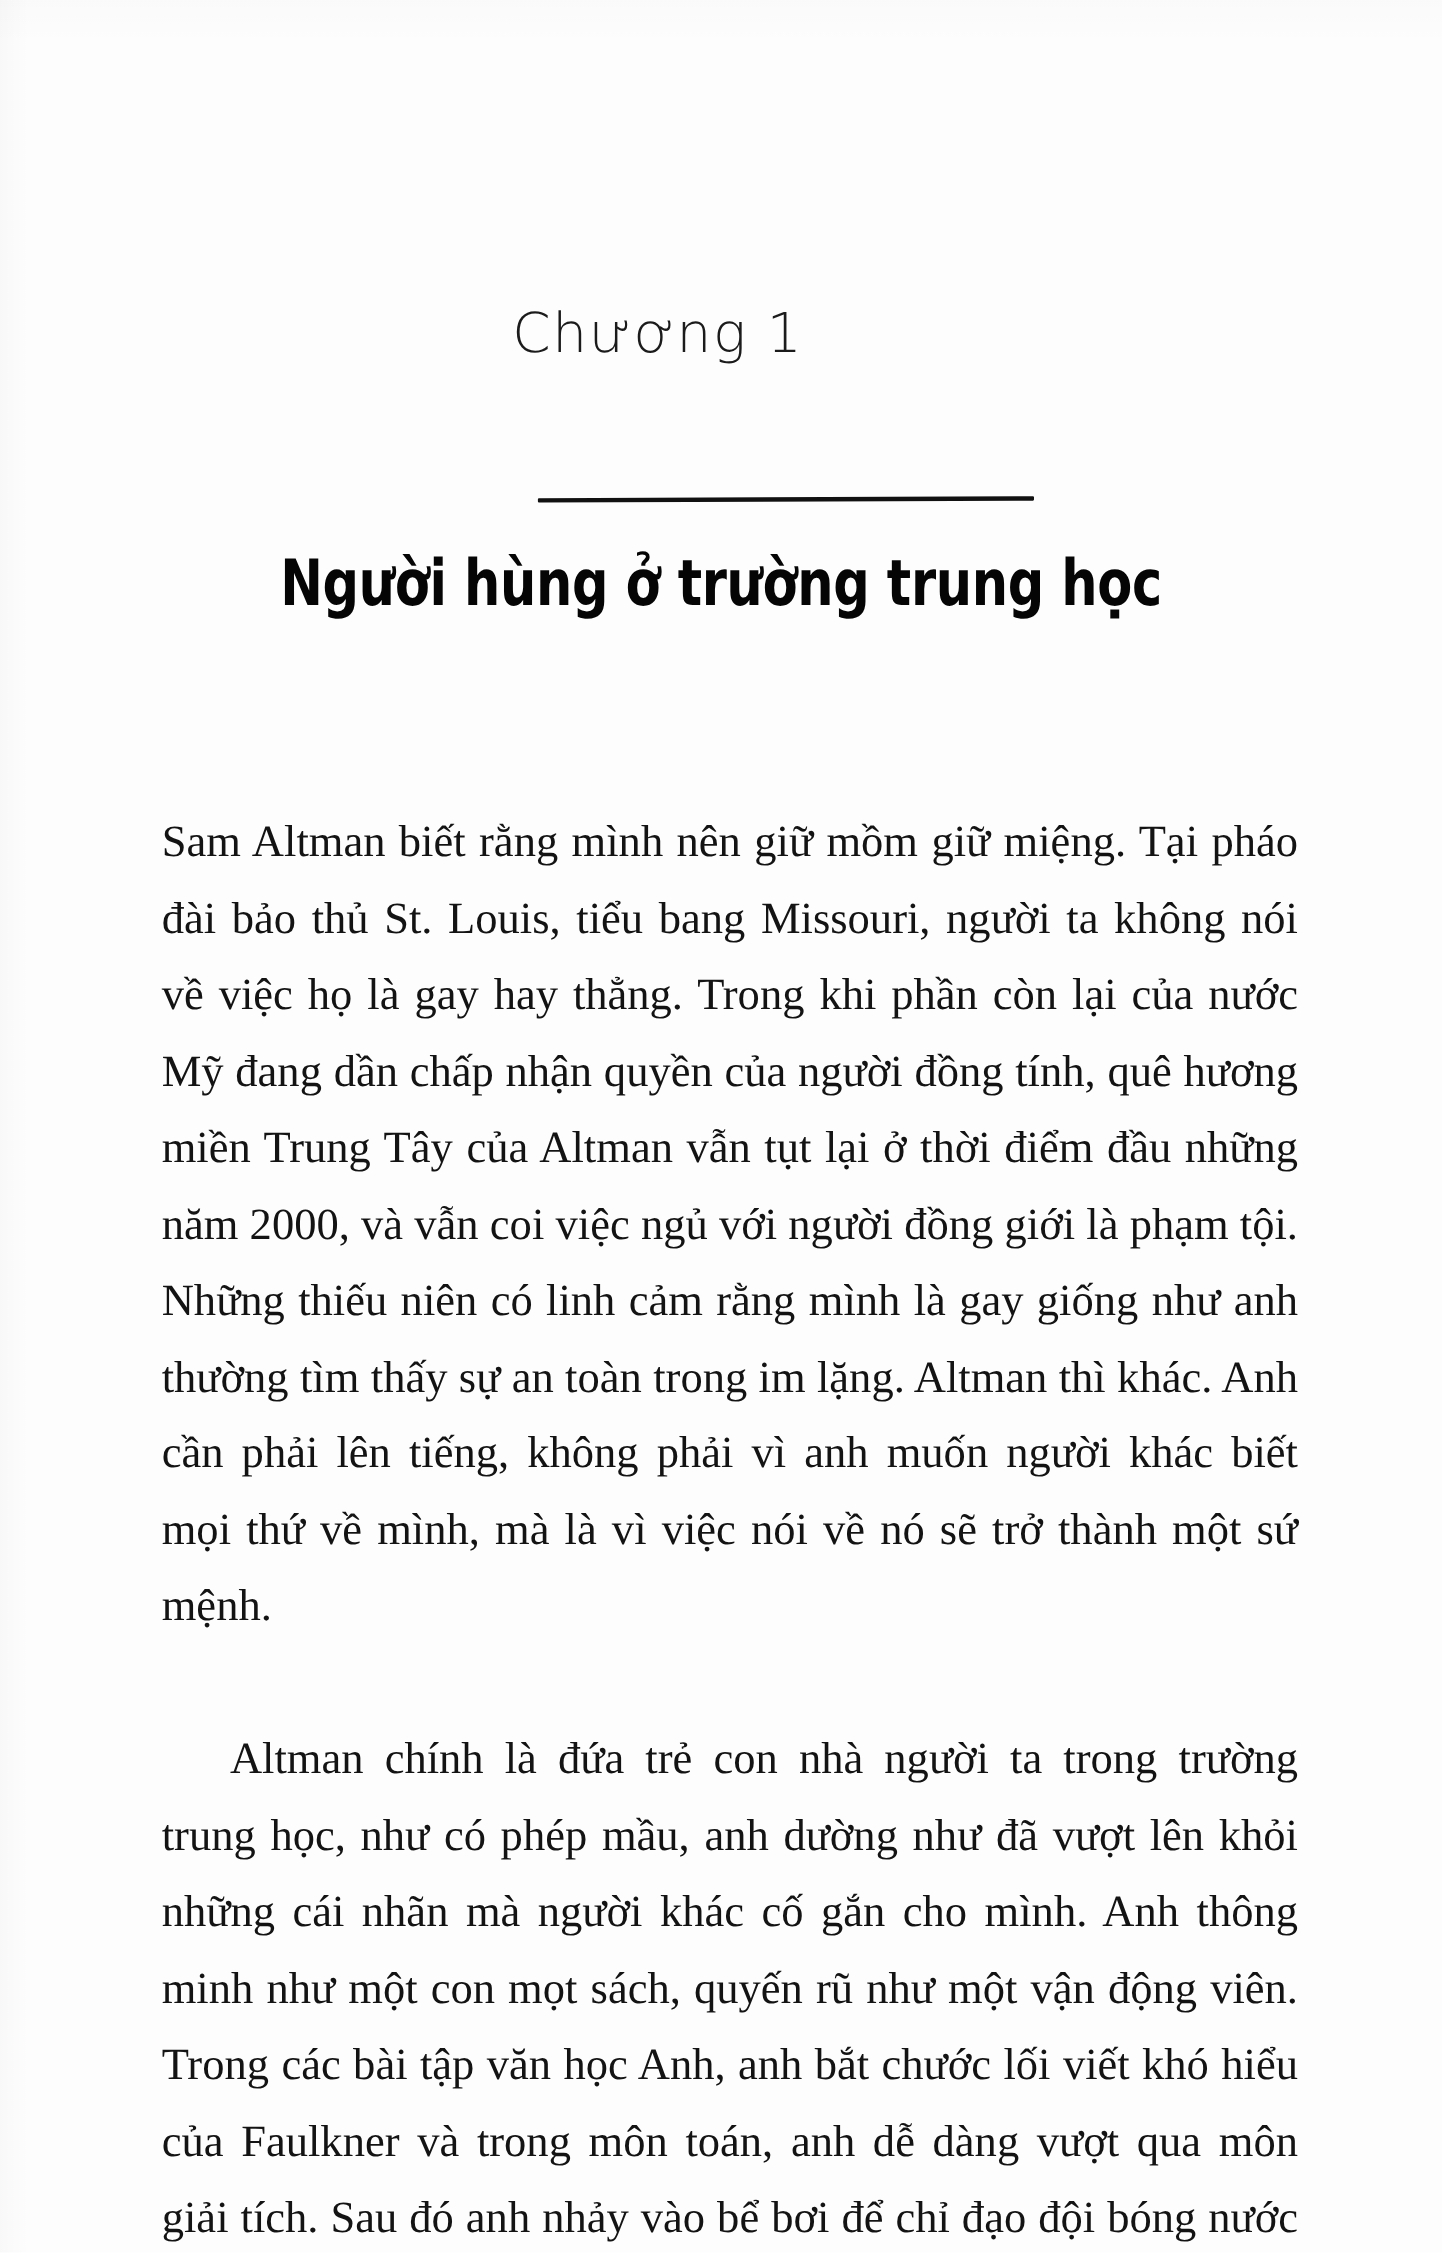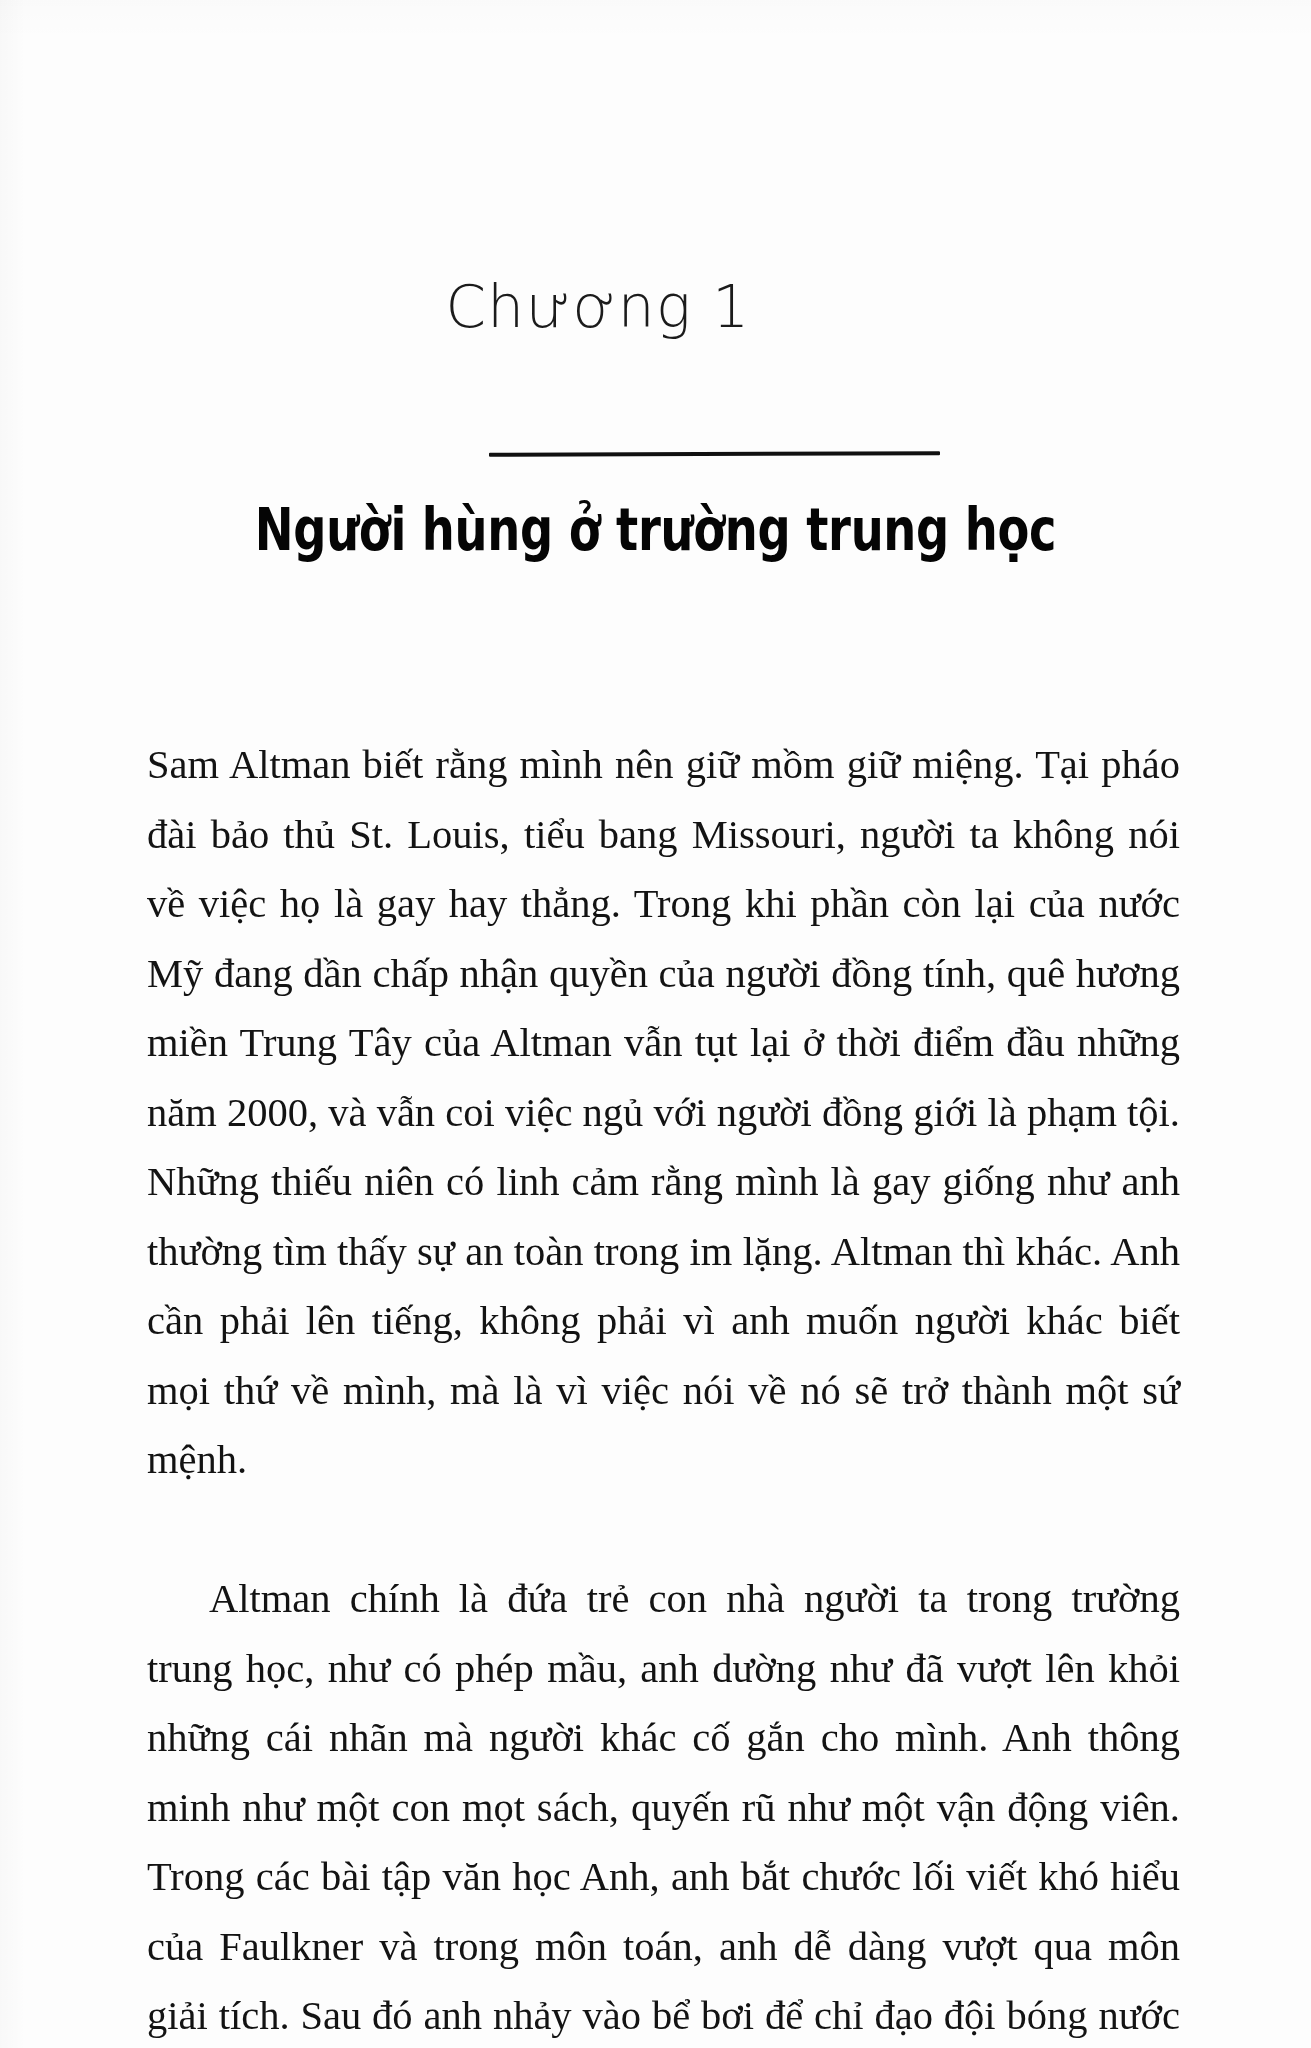--- a/index.html
+++ b/index.html
@@ -34,21 +34,21 @@
 
   
   .chapter-label {
     position: absolute;
     top: 276px;
     left: 0;
     width: 1196px;
     text-align: center;
     font-family: "DejaVu Sans", "Liberation Sans", sans-serif;
     font-weight: 300;
-    font-size: 58px;
+    font-size: 50px;
     letter-spacing: 1.5px;
     color: #1b1b1b;
     line-height: 1.1;
   }
 
   
   .chapter-rule {
     position: absolute;
     top: 452px;
     left: 489px;

